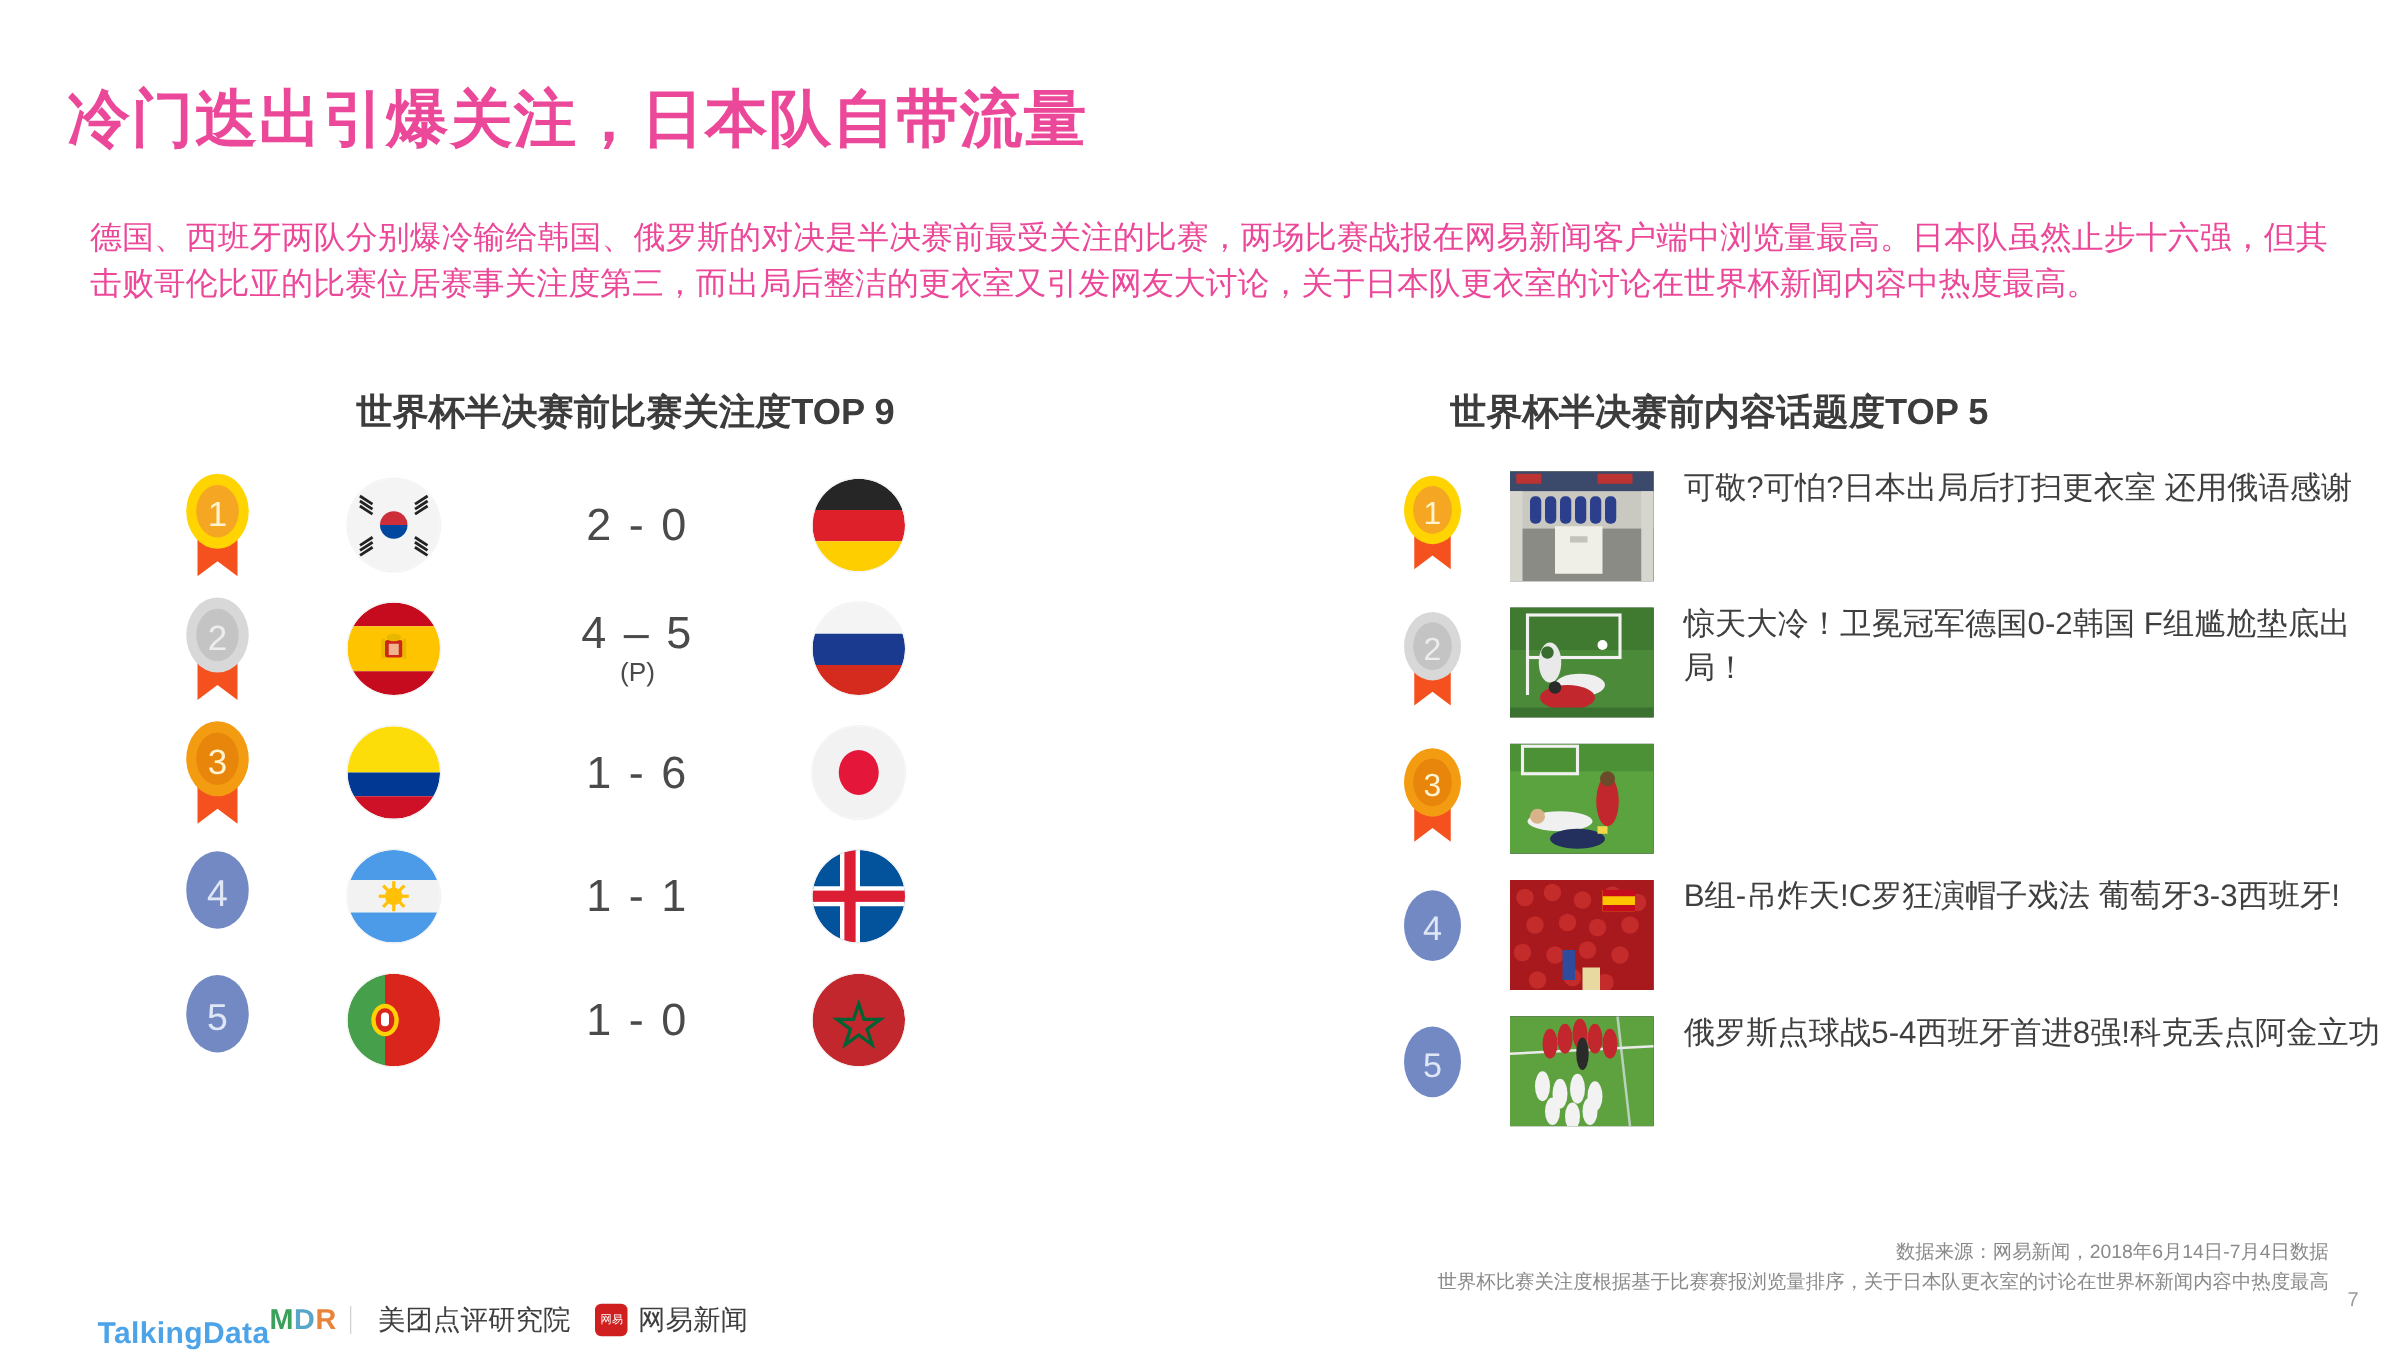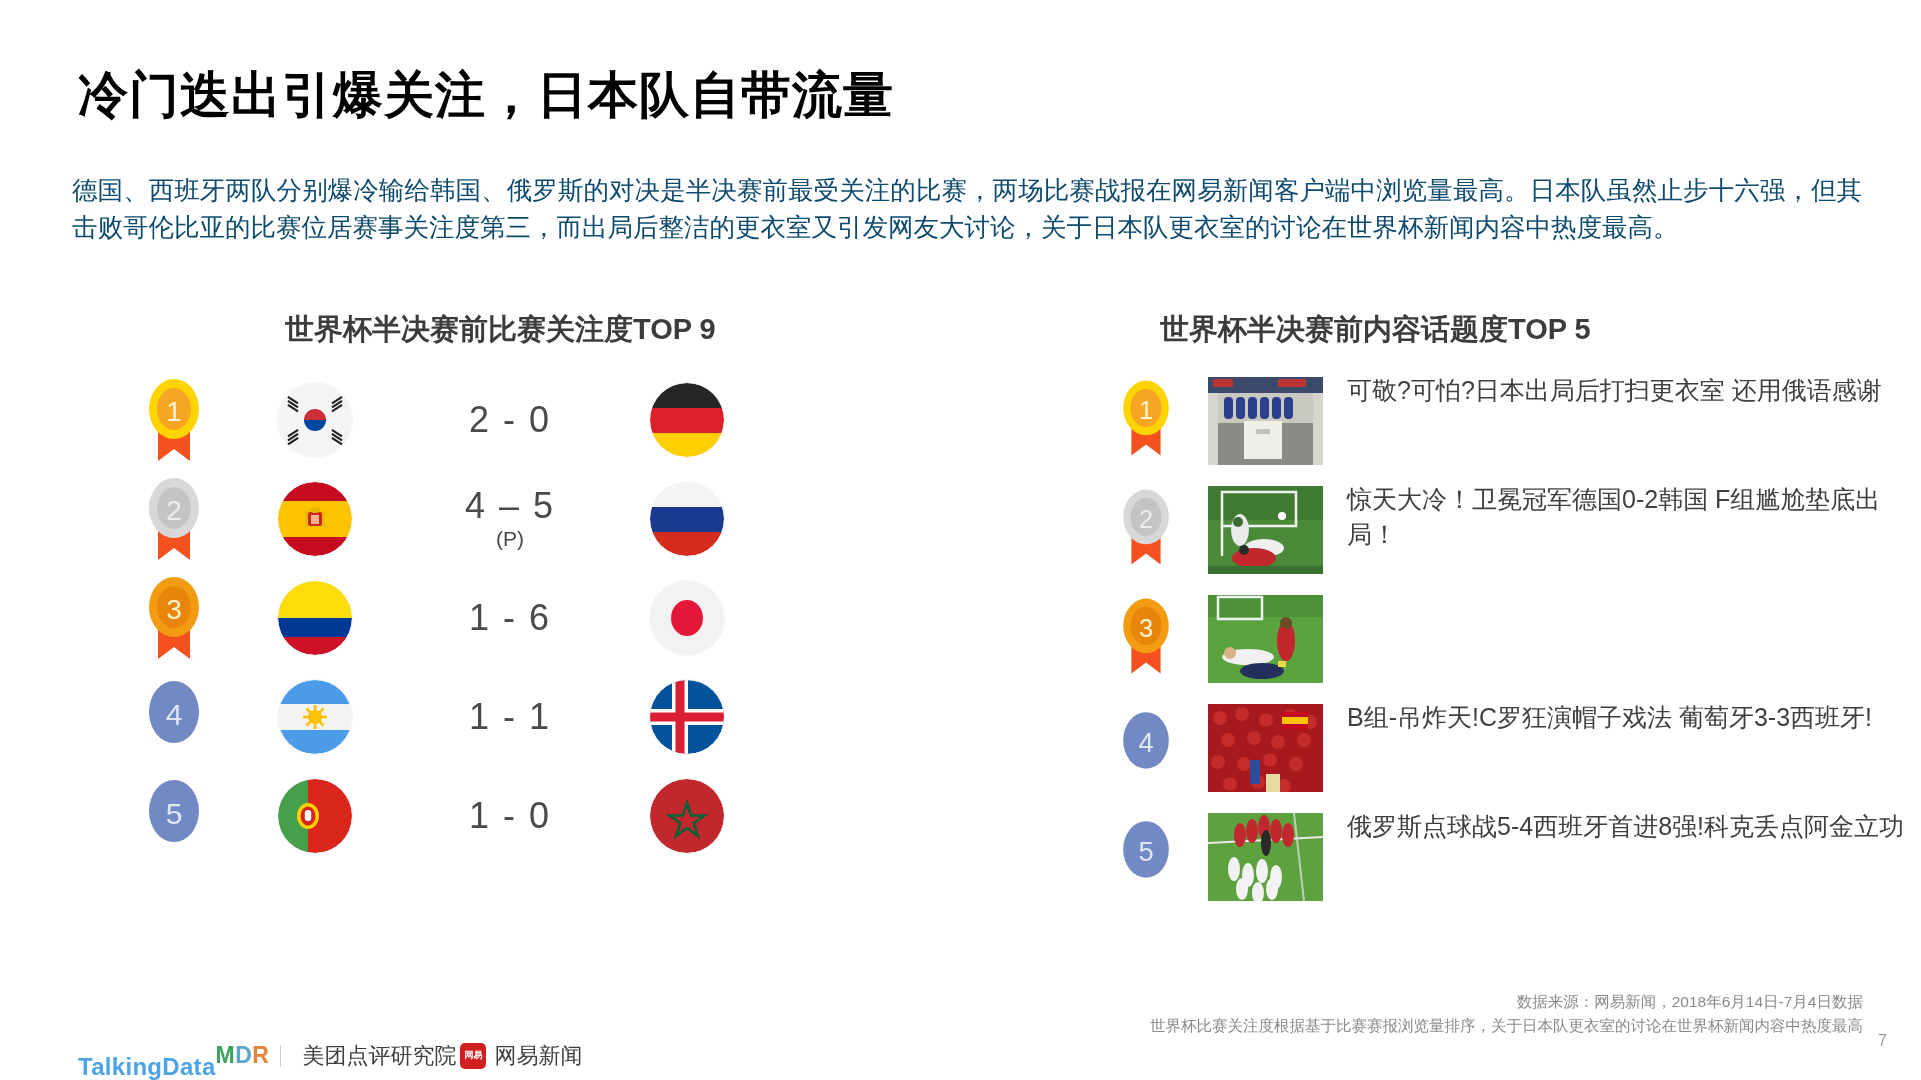--- a/index.html
+++ b/index.html
@@ -6,28 +6,28 @@
   html, body {
     width: 1921px; height: 1080px;
     background: #ffffff;
     font-family: "Liberation Sans", "DejaVu Sans", sans-serif;
     overflow: hidden;
   }
   .page { position: relative; width: 1921px; height: 1080px; background:#fff; }
 
   
   .title {
-    position: absolute; left: 78px; top: 62px;
+    position: absolute; left: 54px; top: 62px;
     font-size: 50px; font-weight: bold;
-    color: #000000; letter-spacing: 1px;
+    color: #ec4899; letter-spacing: 1px;
     white-space: nowrap;
   }
   .lede {
     position: absolute; left: 72px; top: 172px; width: 1790px;
-    font-size: 25.5px; line-height: 37px; color: #0c4a6e;
+    font-size: 25.5px; line-height: 37px; color: #ec4899;
     text-align: justify;
   }
 
   
   .sec-head {
     position: absolute; top: 310px;
     font-size: 29px; font-weight: bold; color: #3c3c3c;
     white-space: nowrap;
   }
   .sec-head.left  { left: 285px; }
@@ -86,22 +86,22 @@
   }
 
   .brandbar { position: absolute; left: 78px; top: 1030px; display: flex; align-items: center; }
   .bd-td { font-size: 24px; font-weight: bold; color:#4ca3e8; letter-spacing:.3px;margin-top:23px; }
   .bd-sep { width: 1px; height: 22px; background:#cfcfcf; margin: 0 11px; }
   .bd-mdr { font-size: 23px; font-weight: bold; letter-spacing: .5px; }
   .bd-mdr .m { color:#3aa05a; } .bd-mdr .d { color:#5aa6c8; } .bd-mdr .r { color:#e8833a; }
   .bd-cn { font-size: 22px; color:#3f3f3f; margin-left: 10px; }
   .bd-chip {
     width: 26px; height: 26px; border-radius: 5px; background:#cf1f1f;
-    margin-left: 4px; display:flex; align-items:center; justify-content:center;
-    color:#fff; font-size:9px; line-height:1; font-weight:bold;
+    margin-left: 20px; display:flex; align-items:center; justify-content:center;
+    color:#fff; font-size:9px; line-height:1; font-weight:normal;
   }
   .bd-ne { font-size: 22px; color:#3f3f3f; margin-left: 8px; text-align: right; }
 </style>
 </head>
 <body>
 
 <div class="page">
 
   <h1 class="title">冷门迭出引爆关注，日本队自带流量</h1>
   <p class="lede">德国、西班牙两队分别爆冷输给韩国、俄罗斯的对决是半决赛前最受关注的比赛，两场比赛战报在网易新闻客户端中浏览量最高。日本队虽然止步十六强，但其击败哥伦比亚的比赛位居赛事关注度第三，而出局后整洁的更衣室又引发网友大讨论，关于日本队更衣室的讨论在世界杯新闻内容中热度最高。</p>

